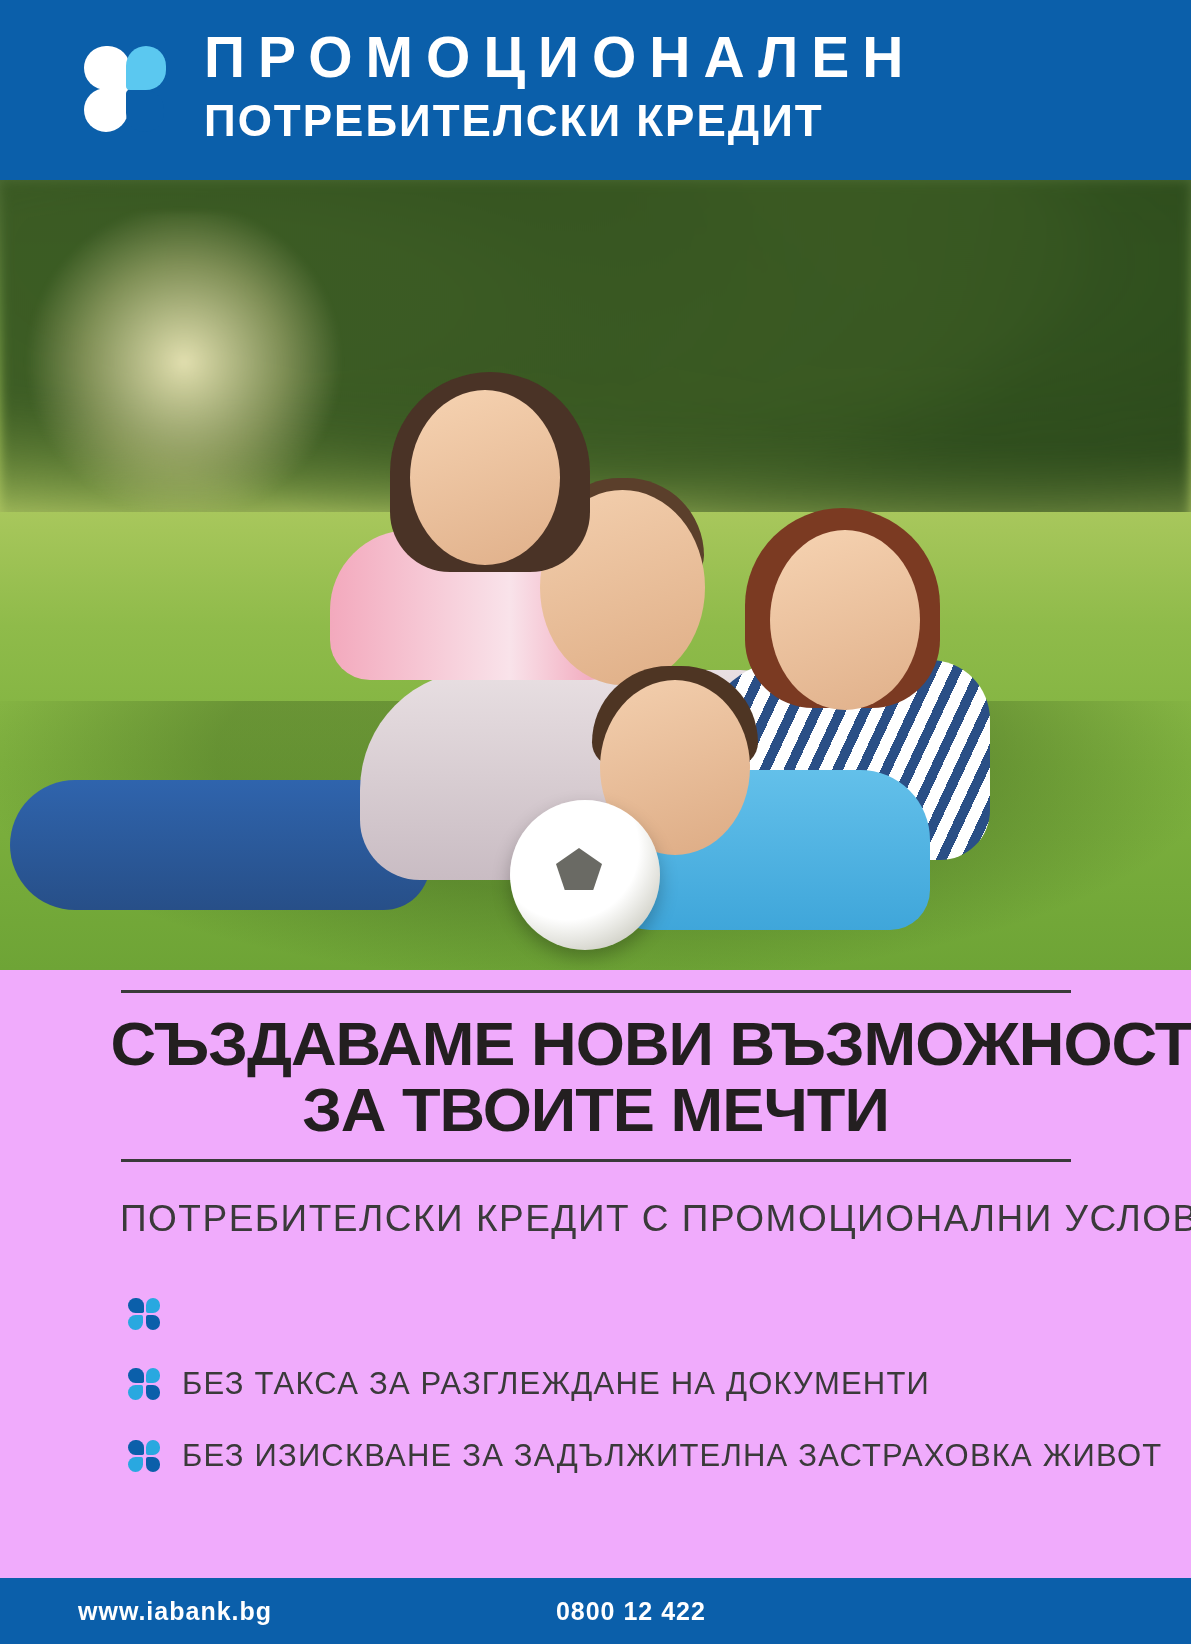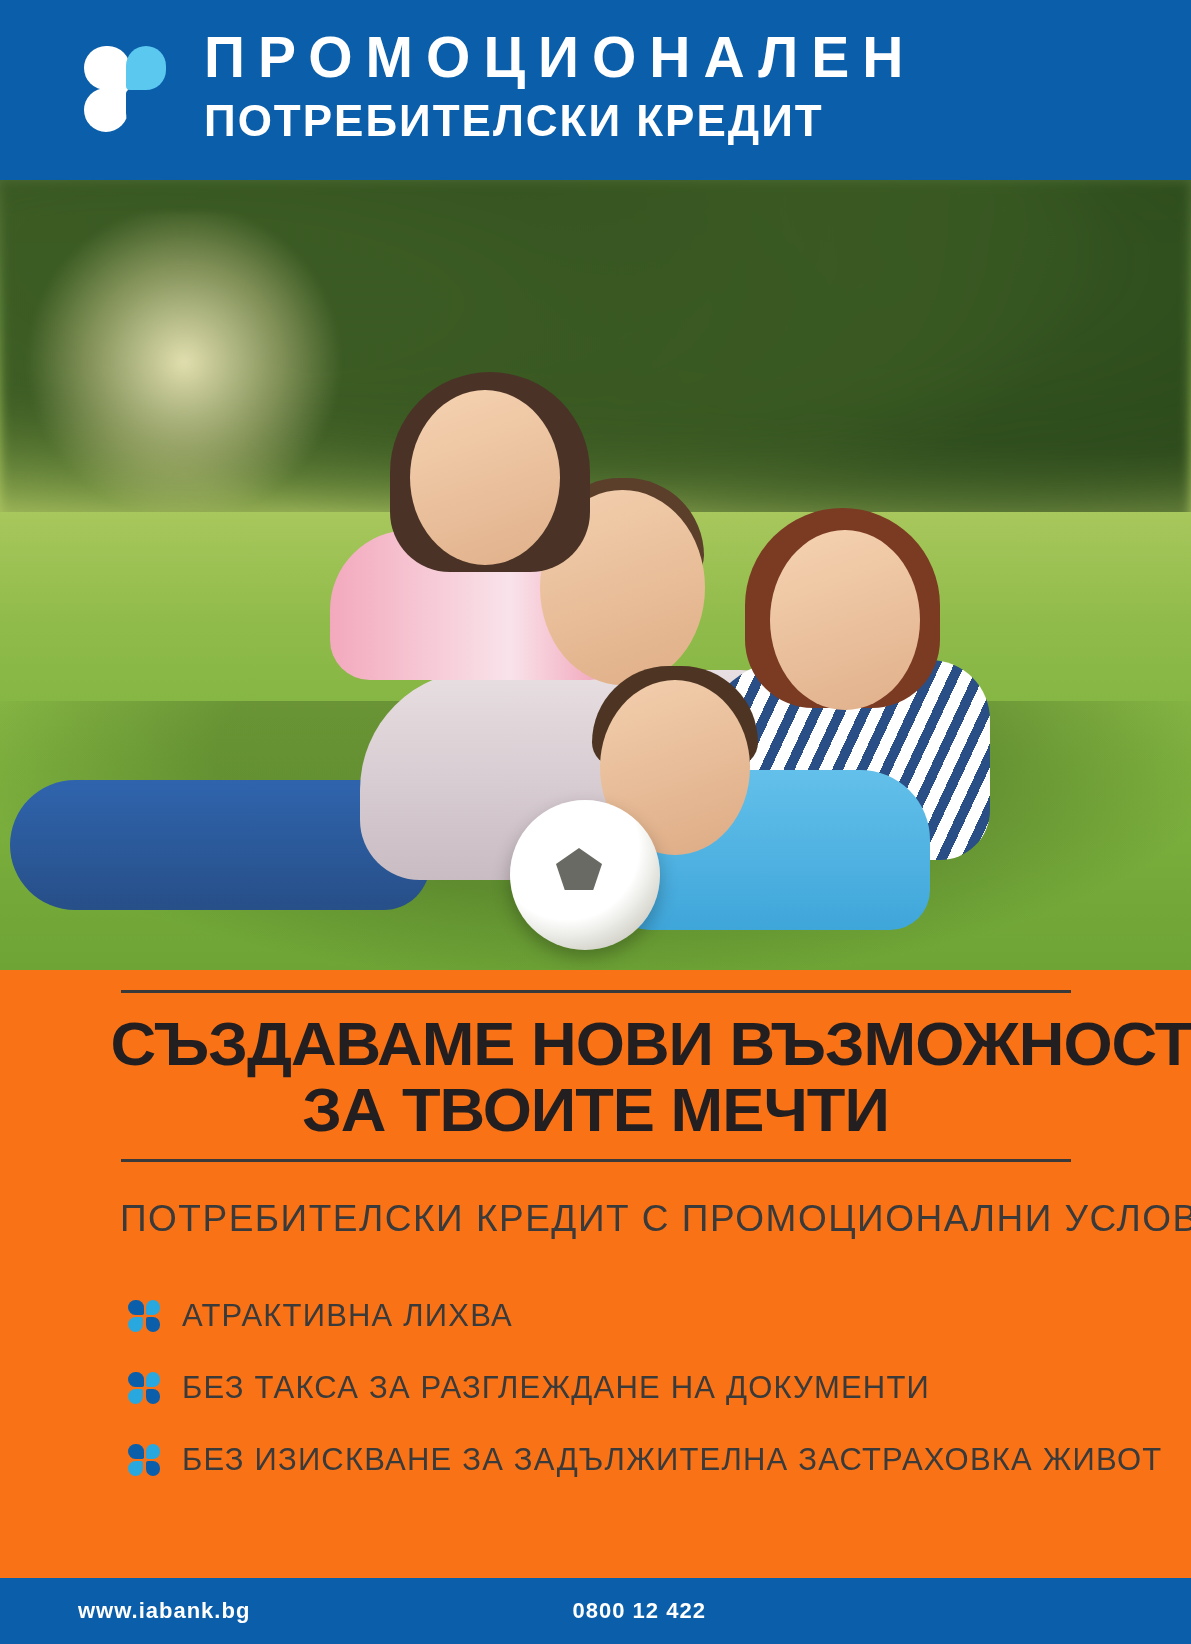--- a/index.html
+++ b/index.html
@@ -7,21 +7,21 @@
     width: 1191px;
     height: 1644px;
     background: #ffffff;
     font-family: "Liberation Sans", sans-serif;
     overflow: hidden;
   }
   .poster {
     position: relative;
     width: 1191px;
     height: 1644px;
-    background: #f97316;
+    background: #f0abfc;
   }
 
   
   .header {
     position: absolute;
     top: 0; left: 0;
     width: 1191px;
     height: 180px;
     background: #0b5faa;
     display: flex;
@@ -264,21 +264,21 @@
   .footer {
     position: absolute;
     left: 0; bottom: 0;
     width: 1191px;
     height: 66px;
     background: #0b5faa;
     color: #ffffff;
     display: flex;
     align-items: center;
     font-weight: bold;
-    font-size: 22px;
+    font-size: 25px;
     letter-spacing: 1px;
   }
   .footer .f-left { width: 33.33%; padding-left: 78px; text-align: left; }
   .footer .f-mid { width: 33.33%; text-align: center; }
   .footer .f-right { width: 33.33%; padding-right: 88px; text-align: right; }
 </style>
 </head>
 <body>
 
 <div class="poster">
@@ -333,21 +333,20 @@
     <div class="subhead">ПОТРЕБИТЕЛСКИ КРЕДИТ С ПРОМОЦИОНАЛНИ УСЛОВИЯ:</div>
 
     <div class="bullets">
       <div class="bullet">
         <span class="bullet-icon">
           <i class="b1"></i>
             <i class="b2"></i>
             <i class="b3"></i>
             <i class="b4"></i>
         </span>
-        <span class="bullet-text">АТРАКТИВНА ЛИХВА</span>
       </div>
       <div class="bullet">
         <span class="bullet-icon">
           <i class="b1"></i>
             <i class="b2"></i>
             <i class="b3"></i>
             <i class="b4"></i>
         </span>
         <span class="bullet-text">БЕЗ ТАКСА ЗА РАЗГЛЕЖДАНЕ НА ДОКУМЕНТИ</span>
       </div>

